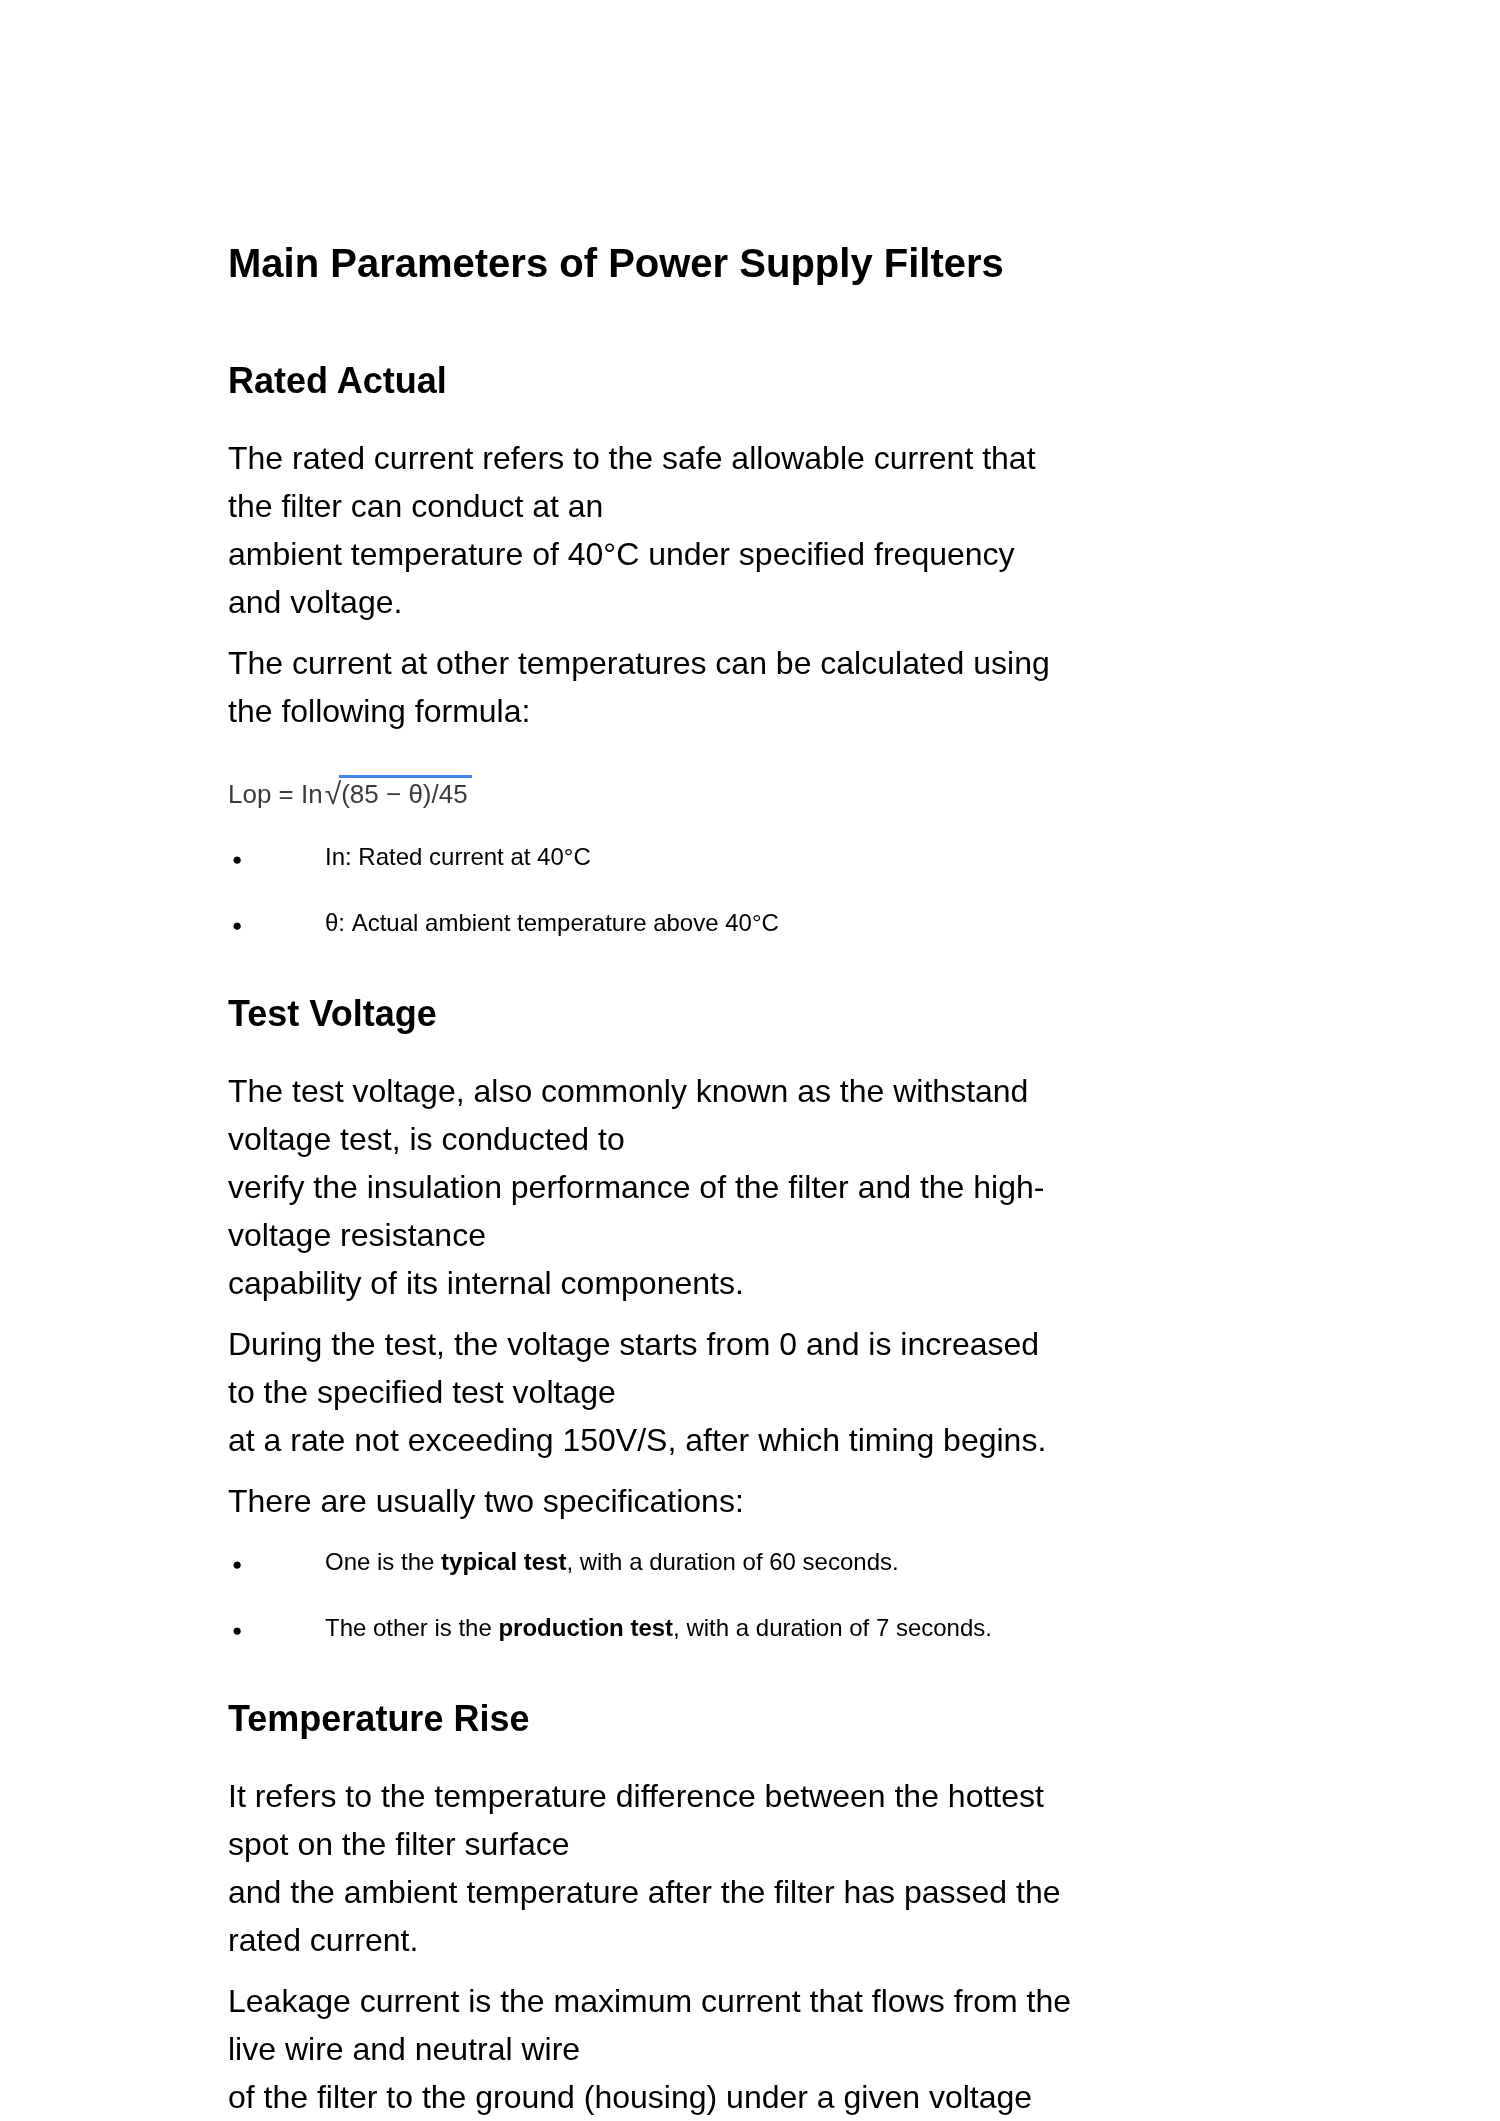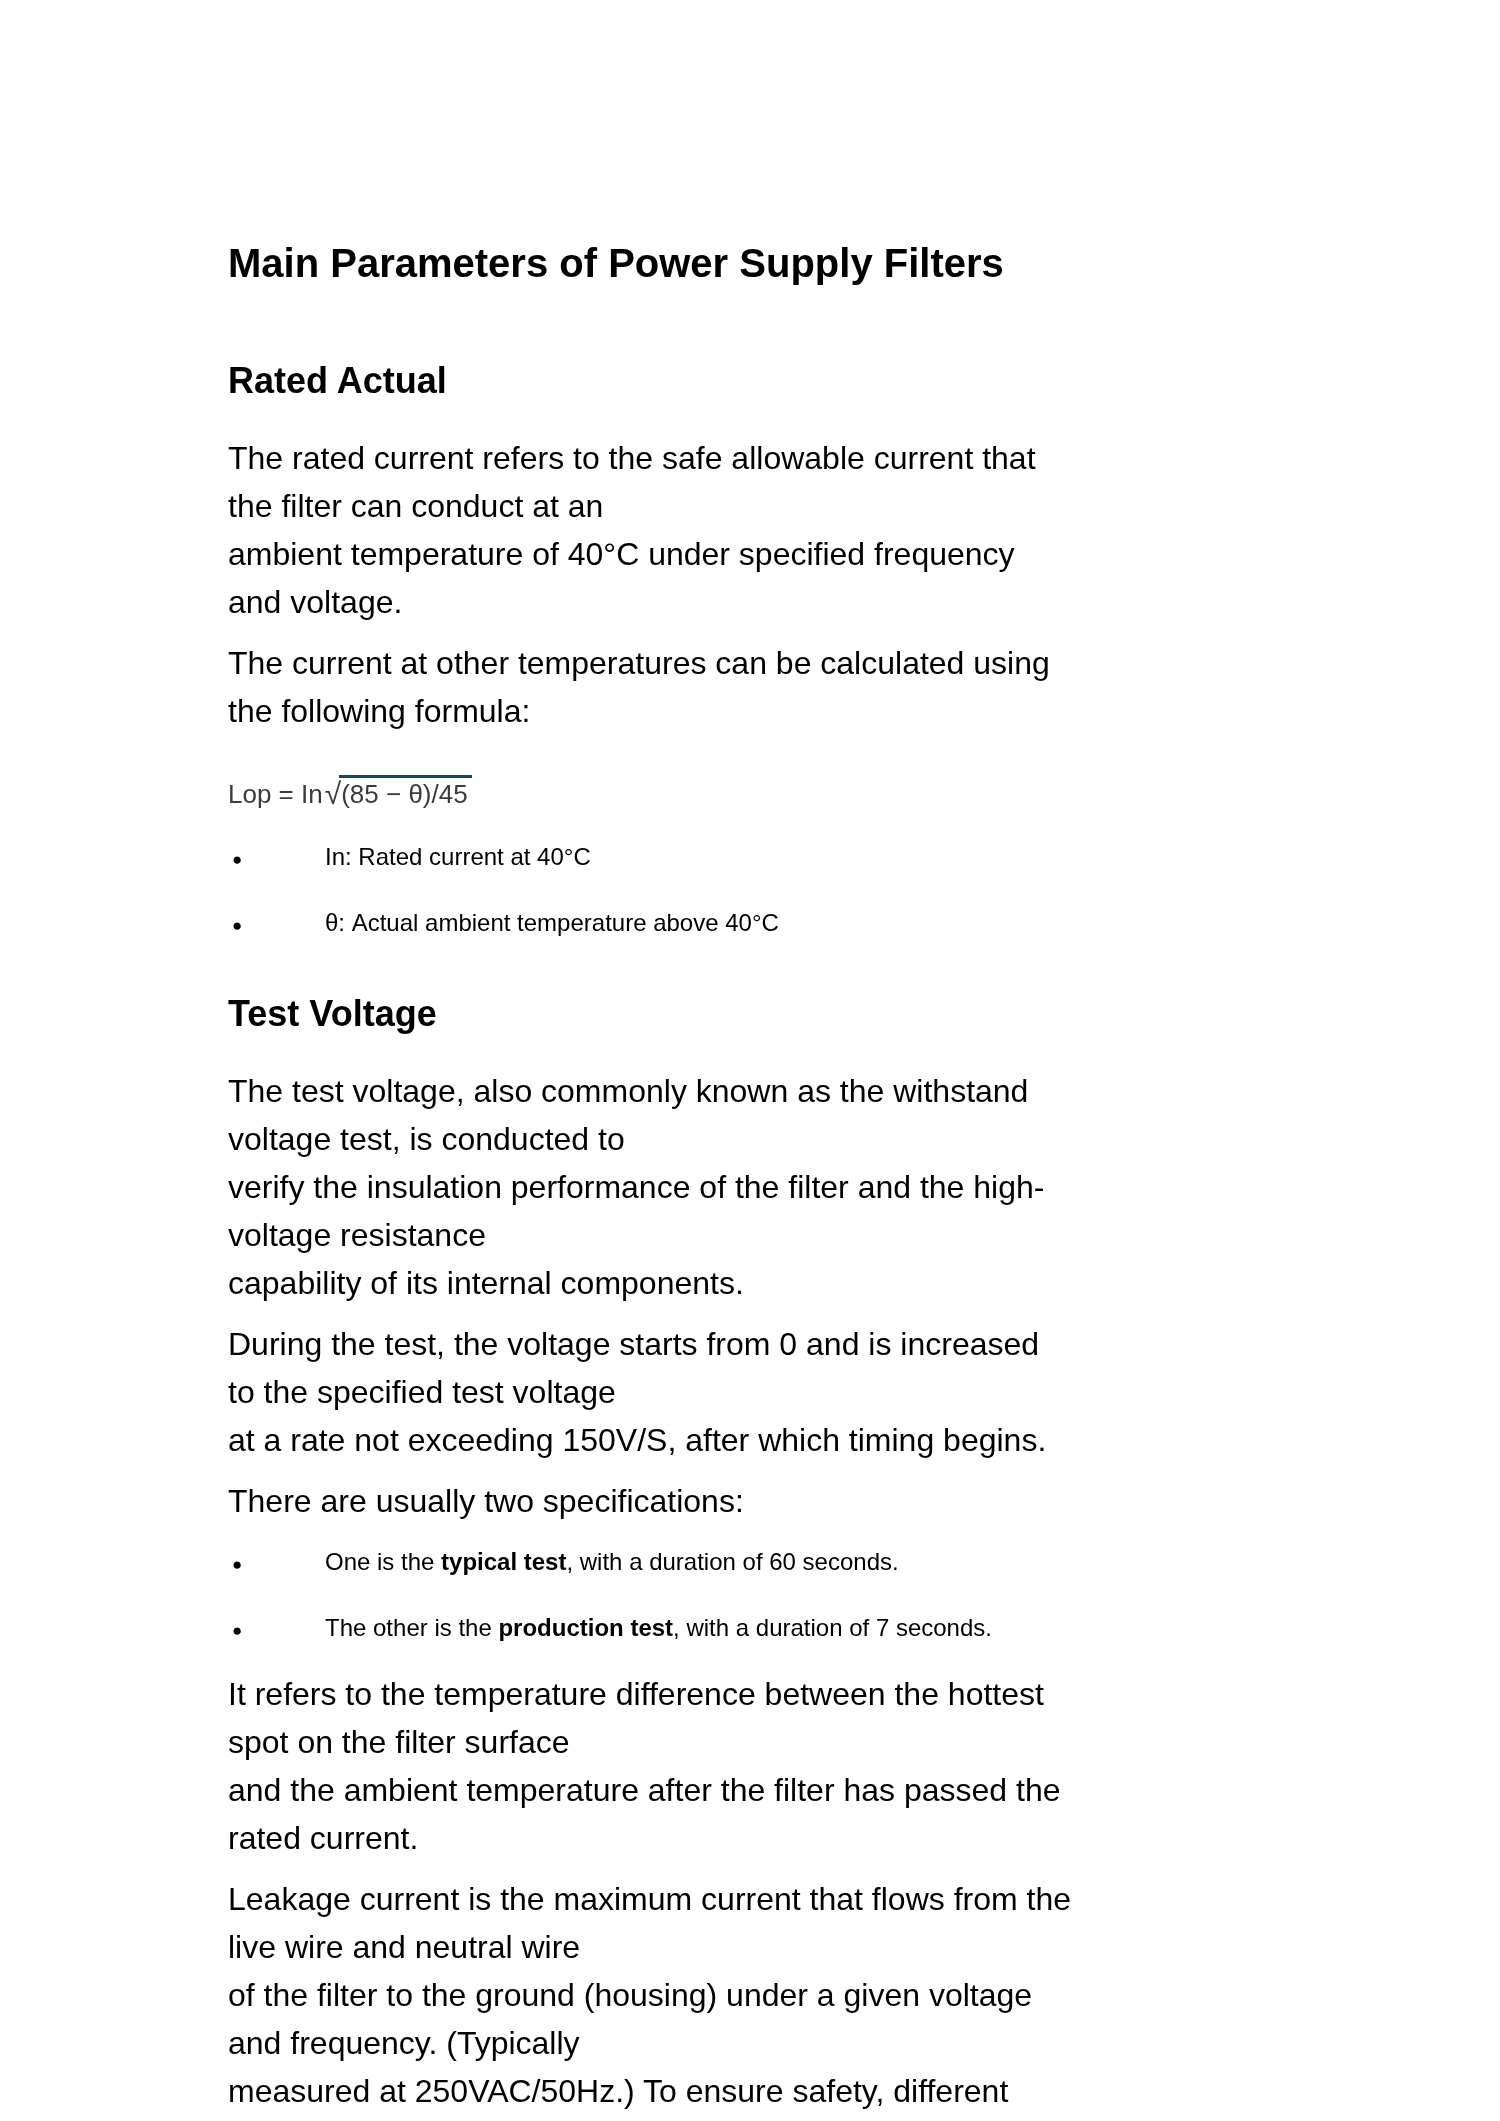--- a/index.html
+++ b/index.html
@@ -4,21 +4,21 @@
 <style>
   html,body{margin:0;padding:0;background:#ffffff;}
   body{width:1500px;height:2121px;font-family:"Liberation Sans","DejaVu Sans",sans-serif;color:#000000;}
   .page{box-sizing:border-box;width:1264px;height:2121px;padding:239px 190px 0 228px;overflow:hidden;background:#ffffff;}
   h1{font-size:40px;line-height:48px;font-weight:bold;margin:0;letter-spacing:0;}
   h2{font-size:36px;line-height:46px;font-weight:bold;margin:41px 0 30px 0;}
   h2.first{margin-top:71px;}
   p.body{font-size:32px;line-height:48px;margin:0 0 13px 0;white-space:pre-line;}
   .formula{font-size:26px;line-height:48px;color:#3b3b3b;margin:34px 0 15px 0;}
   .f-rad{font-size:30px;position:relative;top:1px;margin-left:2px;margin-right:-2px;}
-  .f-rcd{display:inline-block;line-height:1.2;border-top:3px solid #0c4a6e;padding:1px 4px 0 2px;}
+  .f-rcd{display:inline-block;line-height:1.2;border-top:3px solid #3b82f6;padding:1px 4px 0 2px;}
   ul.bullets{list-style:none;margin:4px 0 0 0;padding:0;}
   ul.bullets li{display:flex;align-items:baseline;font-size:24px;line-height:48px;margin:0 0 15px 0;}
   .dot{flex:0 0 93px;padding-left:4px;font-size:17px;}
   .li-text b{font-weight:bold;}
 </style>
 </head>
 <body>
 
 <div class="page">
 
@@ -56,20 +56,21 @@
         <span class="li-text"><span>One is the </span><b>typical test</b><span>, with a duration of 60 seconds.</span></span>
       </li>
       <li>
         <span class="dot">●</span>
         <span class="li-text"><span>The other is the </span><b>production test</b><span>, with a duration of 7 seconds.</span></span>
       </li>
     </ul>
   </section>
 
   <section>
+    <h2>Temperature Rise</h2>
     <p class="body">It refers to the temperature difference between the hottest spot on the filter surface
 and the ambient temperature after the filter has passed the rated current.</p>
   </section>
 
   <section>
     <p class="body">Leakage current is the maximum current that flows from the live wire and neutral wire
 of the filter to the ground (housing) under a given voltage and frequency. (Typically
 measured at 250VAC/50Hz.) To ensure safety, different specifications are set for this
 parameter depending on the filter type and application scenario.</p>
   </section>

